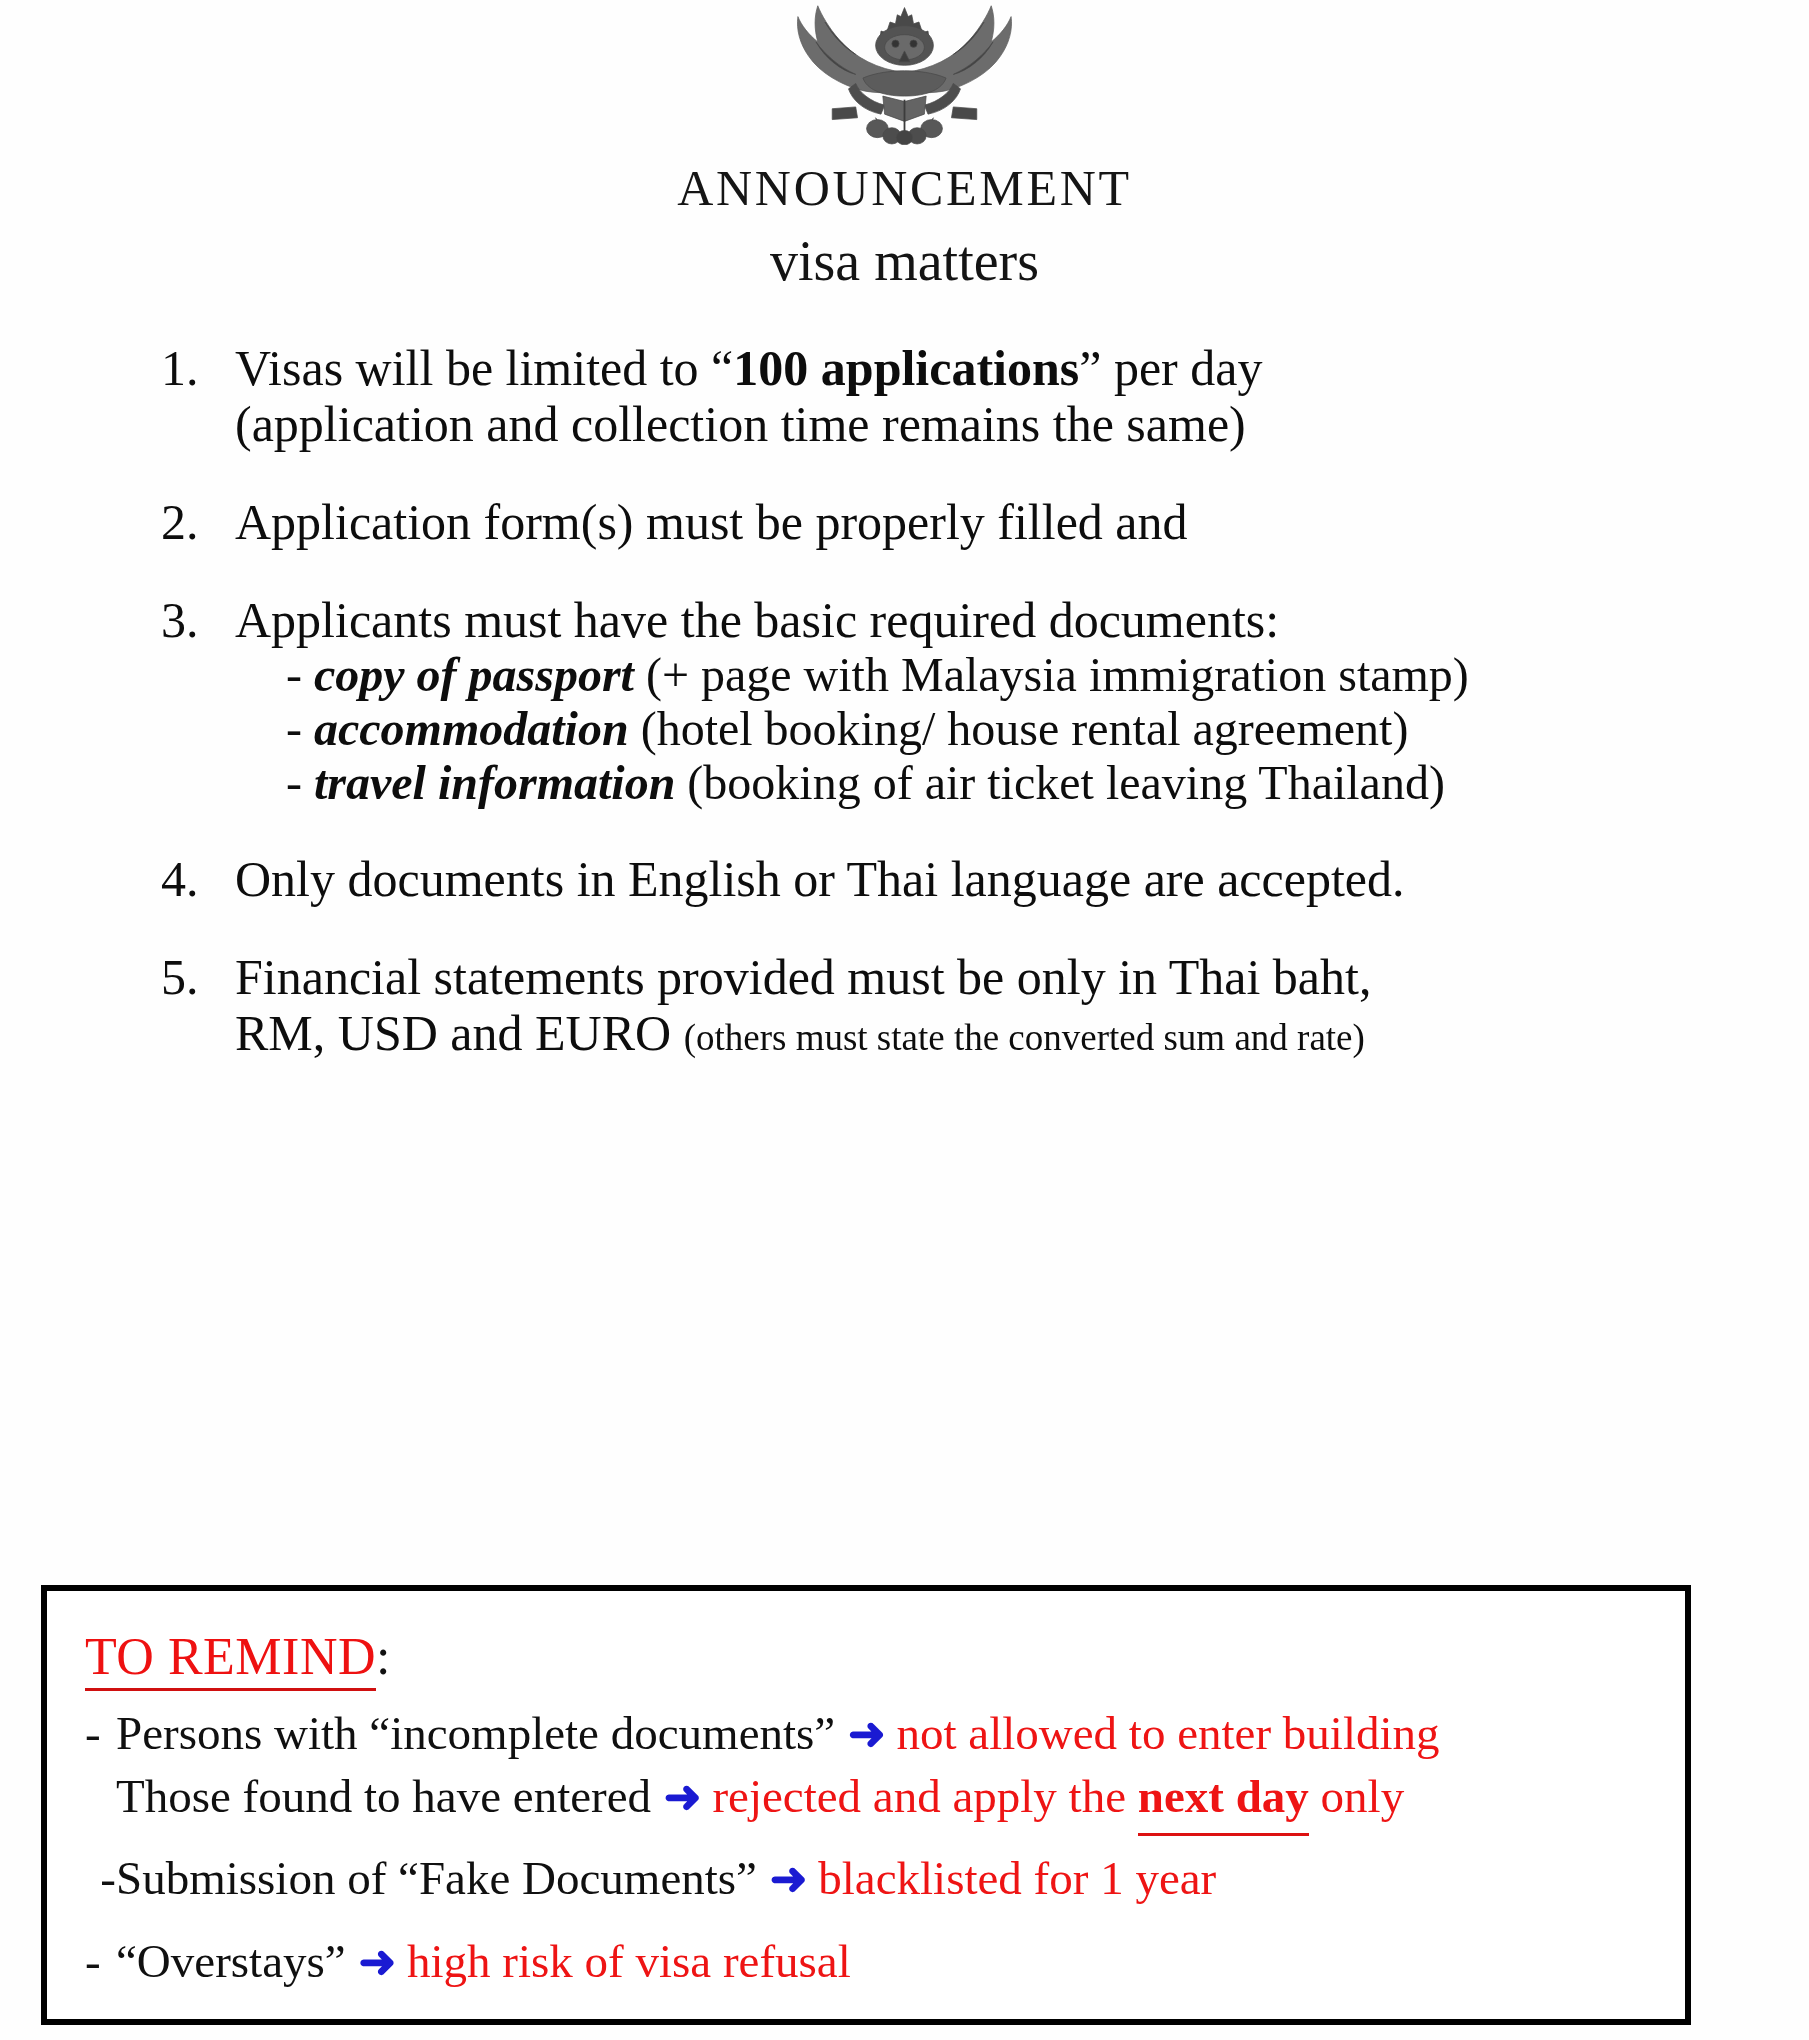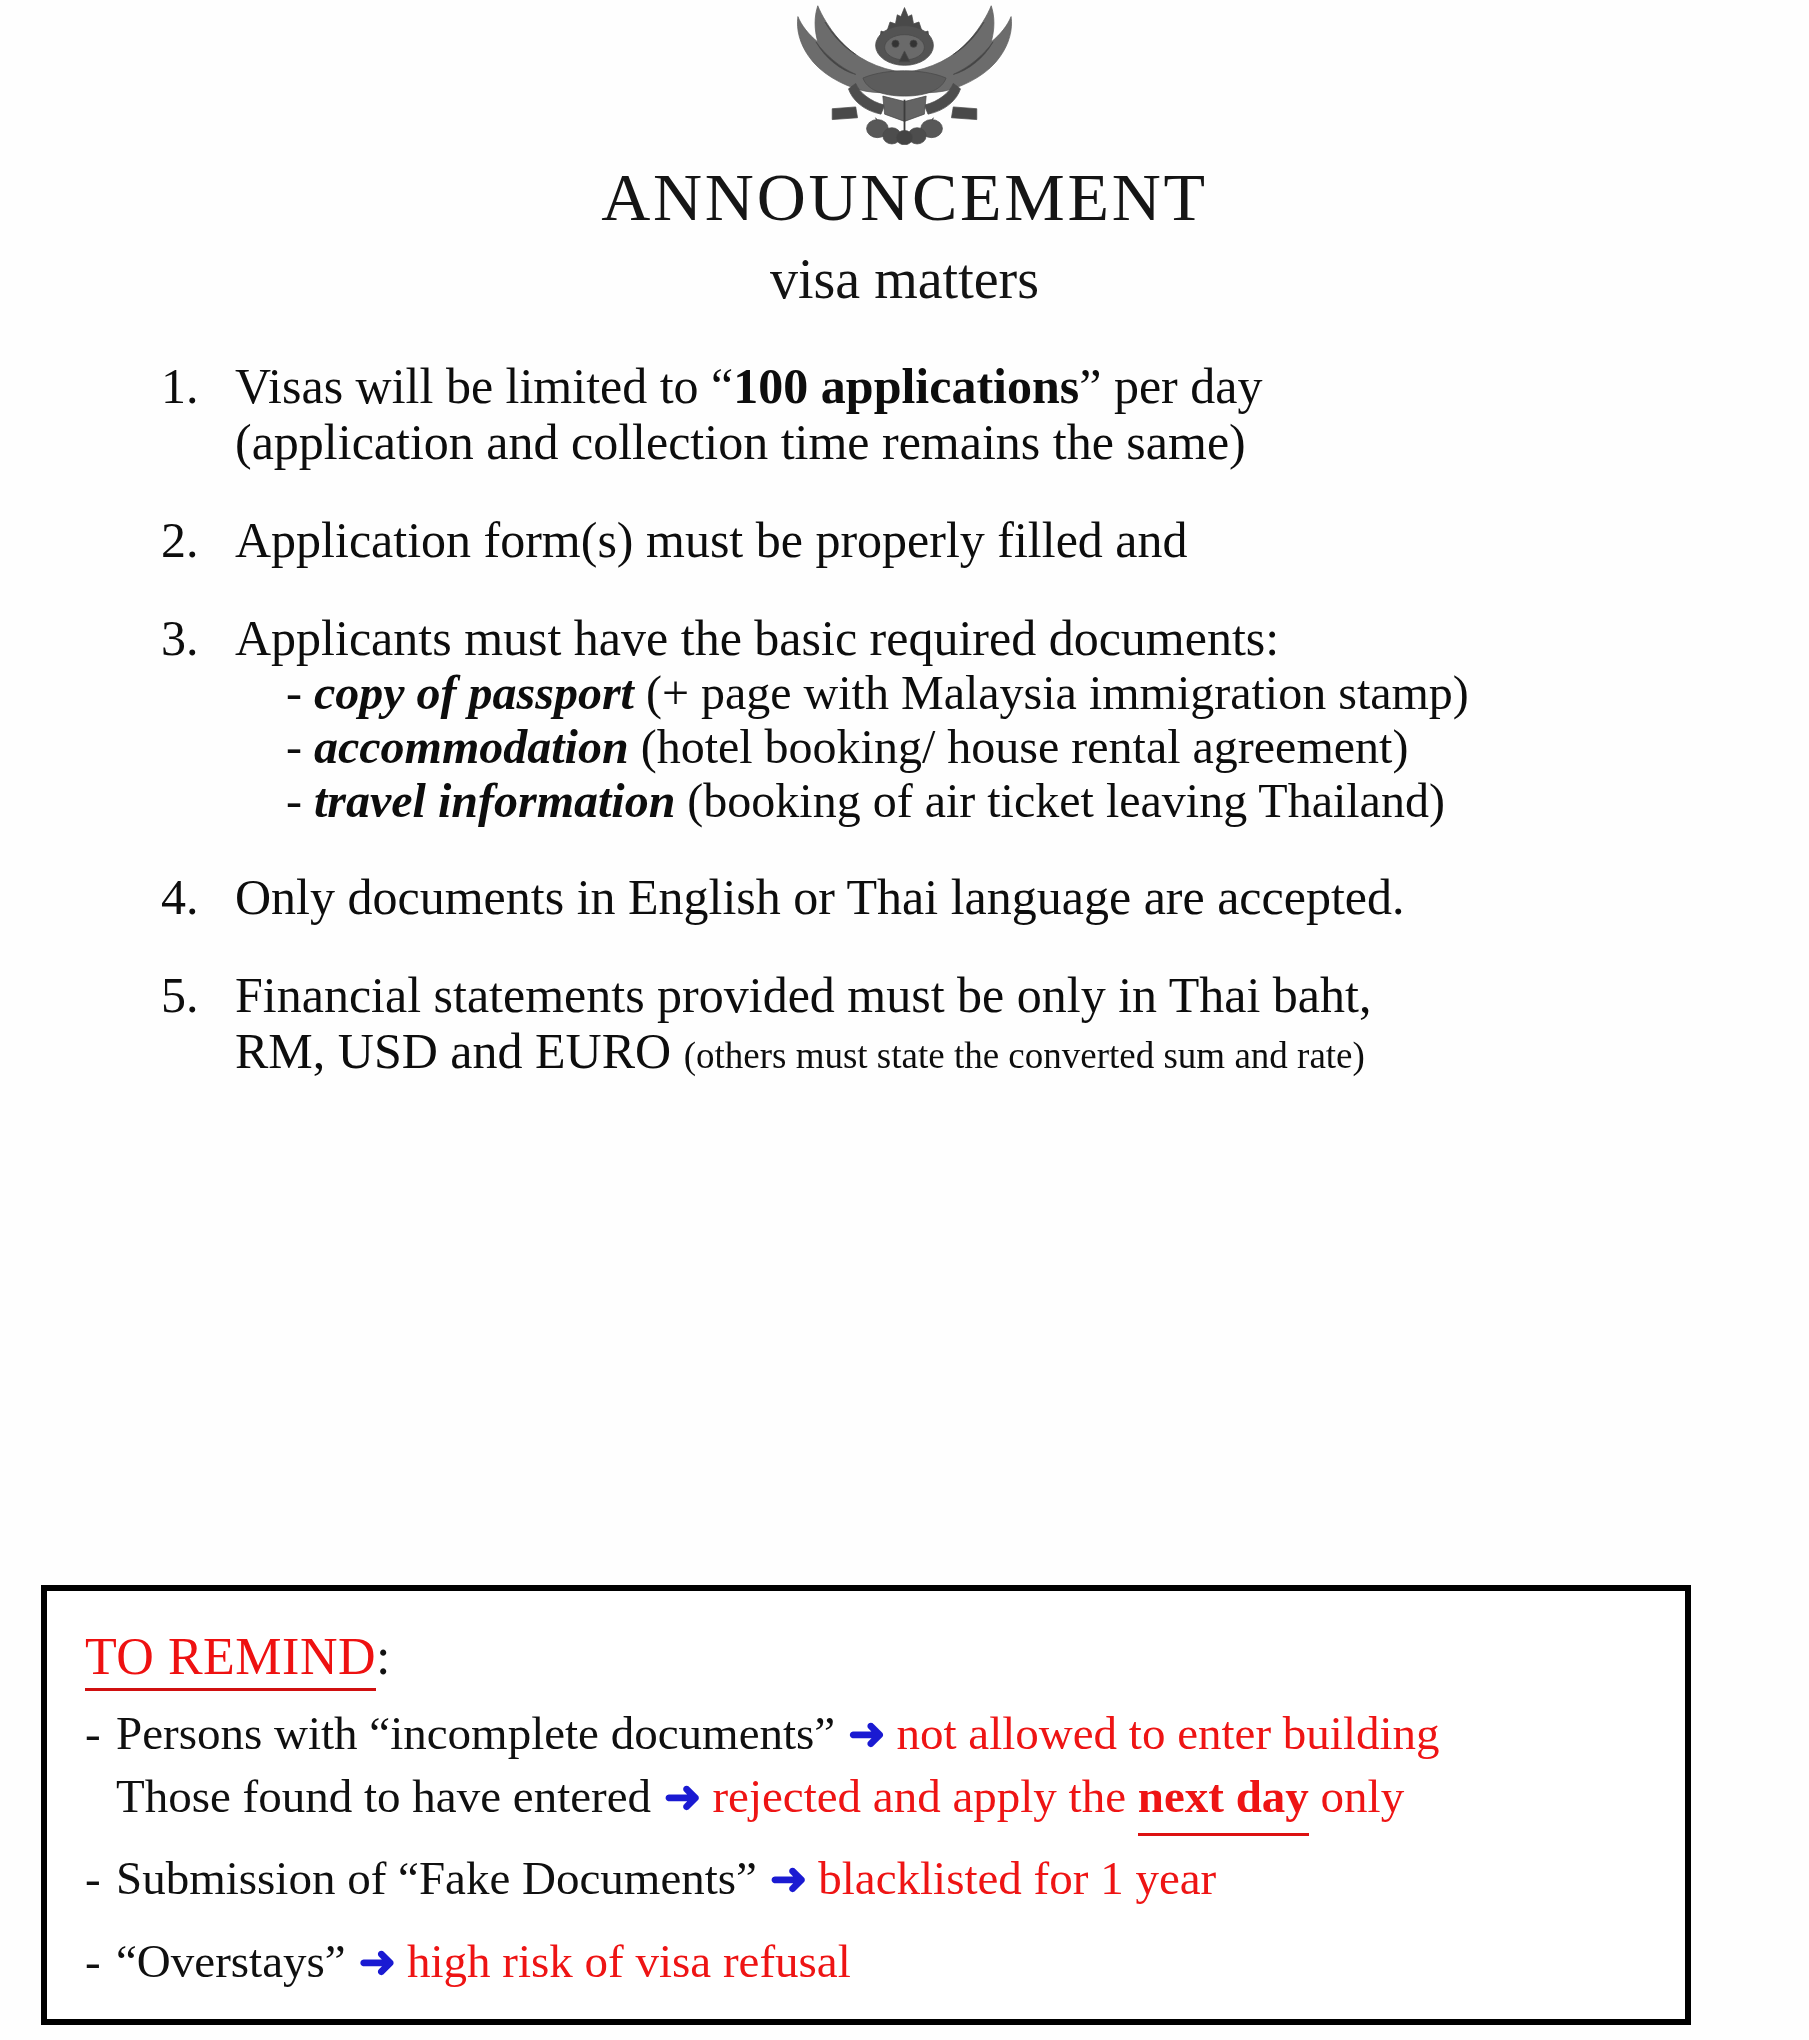--- a/index.html
+++ b/index.html
@@ -34,21 +34,21 @@
   .emblem {
     width: 271px;
     height: 143px;
     display: inline-block;
     opacity: 0.92;
   }
 
   
   .title-main {
     text-align: center;
-    font-size: 68px;
+    font-size: 50px;
     line-height: 1.0;
     letter-spacing: 2.7px;
     font-weight: 400;
     margin-top: 16.3px;
     color: #151515;
   }
   .title-sub {
     text-align: center;
     font-size: 56px;
     line-height: 1.0;
@@ -161,21 +161,21 @@
     font-size: 45px;
     padding: 0 12.7px;
     letter-spacing: -1.8px;
   }
   .red-part { color: #ee1414; }
   .red-part .u {
     border-bottom: 3.6px solid #dd1111;
     padding-bottom: 11px;
     font-weight: bold;
   }
-  .gap-lg { margin-bottom: 27px; }
+  .gap-lg { margin-bottom: 27px; text-align: right; }
 </style>
 </head>
 <body>
 
 <div class="page">
 
   <div class="emblem-wrap">
     <svg class="emblem" viewBox="0 0 300 158" aria-hidden="true">
       <g fill="#4a4a4a" stroke="#3a3a3a" stroke-width="0.8">
 

